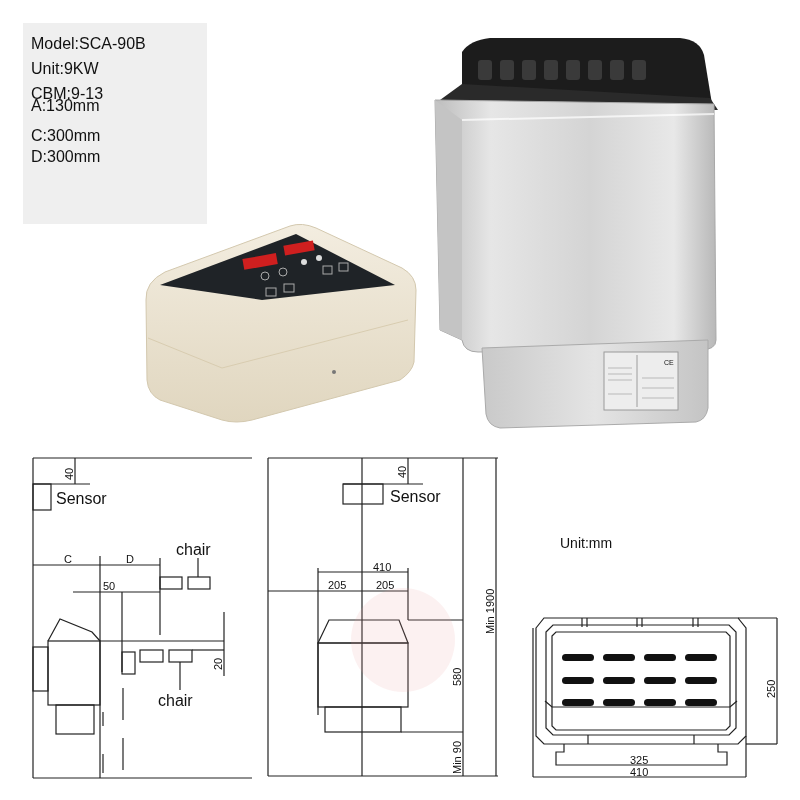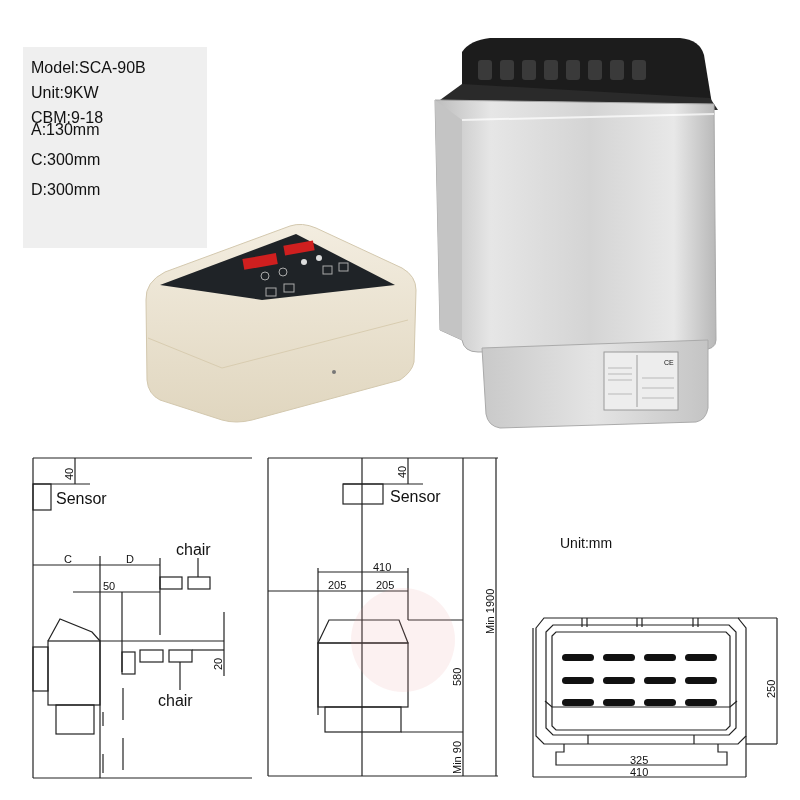--- a/index.html
+++ b/index.html
@@ -1,31 +1,31 @@
 <!DOCTYPE html>
 <html><head>
 <meta charset="utf-8">
 <style>
   html, body { margin:0; padding:0; background:#ffffff; }
   body { width:800px; height:800px; position:relative; overflow:hidden; font-family:"Liberation Sans", sans-serif; color:#111; }
-  .specs { position:absolute; left:23px; top:23px; width:184px; height:201px; background:#efefef;margin-top:24px; }
+  .specs { position:absolute; left:23px; top:23px; width:184px; height:201px; background:#efefef; }
   .spec-line { position:absolute; left:8px; font-size:16px; line-height:18px; color:#111; white-space:nowrap; }
   svg { position:absolute; left:0; top:0; overflow:visible; }
   .lbl { font-family:"Liberation Sans", sans-serif; fill:#111; }
 </style>
 </head>
 <body>
 
 <div class="specs">
   <div class="spec-line" style="top:12px">Model:SCA-90B</div>
   <div class="spec-line" style="top:37px">Unit:9KW</div>
-  <div class="spec-line" style="top:62px">CBM:9-18</div>
+  <div class="spec-line" style="top:62px">CBM:9-13</div>
   <div class="spec-line" style="top:74px"> A:130mm</div>
   <div class="spec-line" style="top:104px"> C:300mm</div>
-  <div class="spec-line" style="top:134px"> D:300mm</div>
+  <div class="spec-line" style="top:125px"> D:300mm</div>
 </div>
 
 <svg width="800" height="800">
   <defs>
     <linearGradient id="ctrlBody" x1="0" y1="0" x2="0" y2="1">
       <stop offset="0" stop-color="#f3ede0"></stop>
       <stop offset="1" stop-color="#e0d6bf"></stop>
     </linearGradient>
     <linearGradient id="heaterBody" x1="0" y1="0" x2="1" y2="0">
       <stop offset="0" stop-color="#bdbdbd"></stop>

